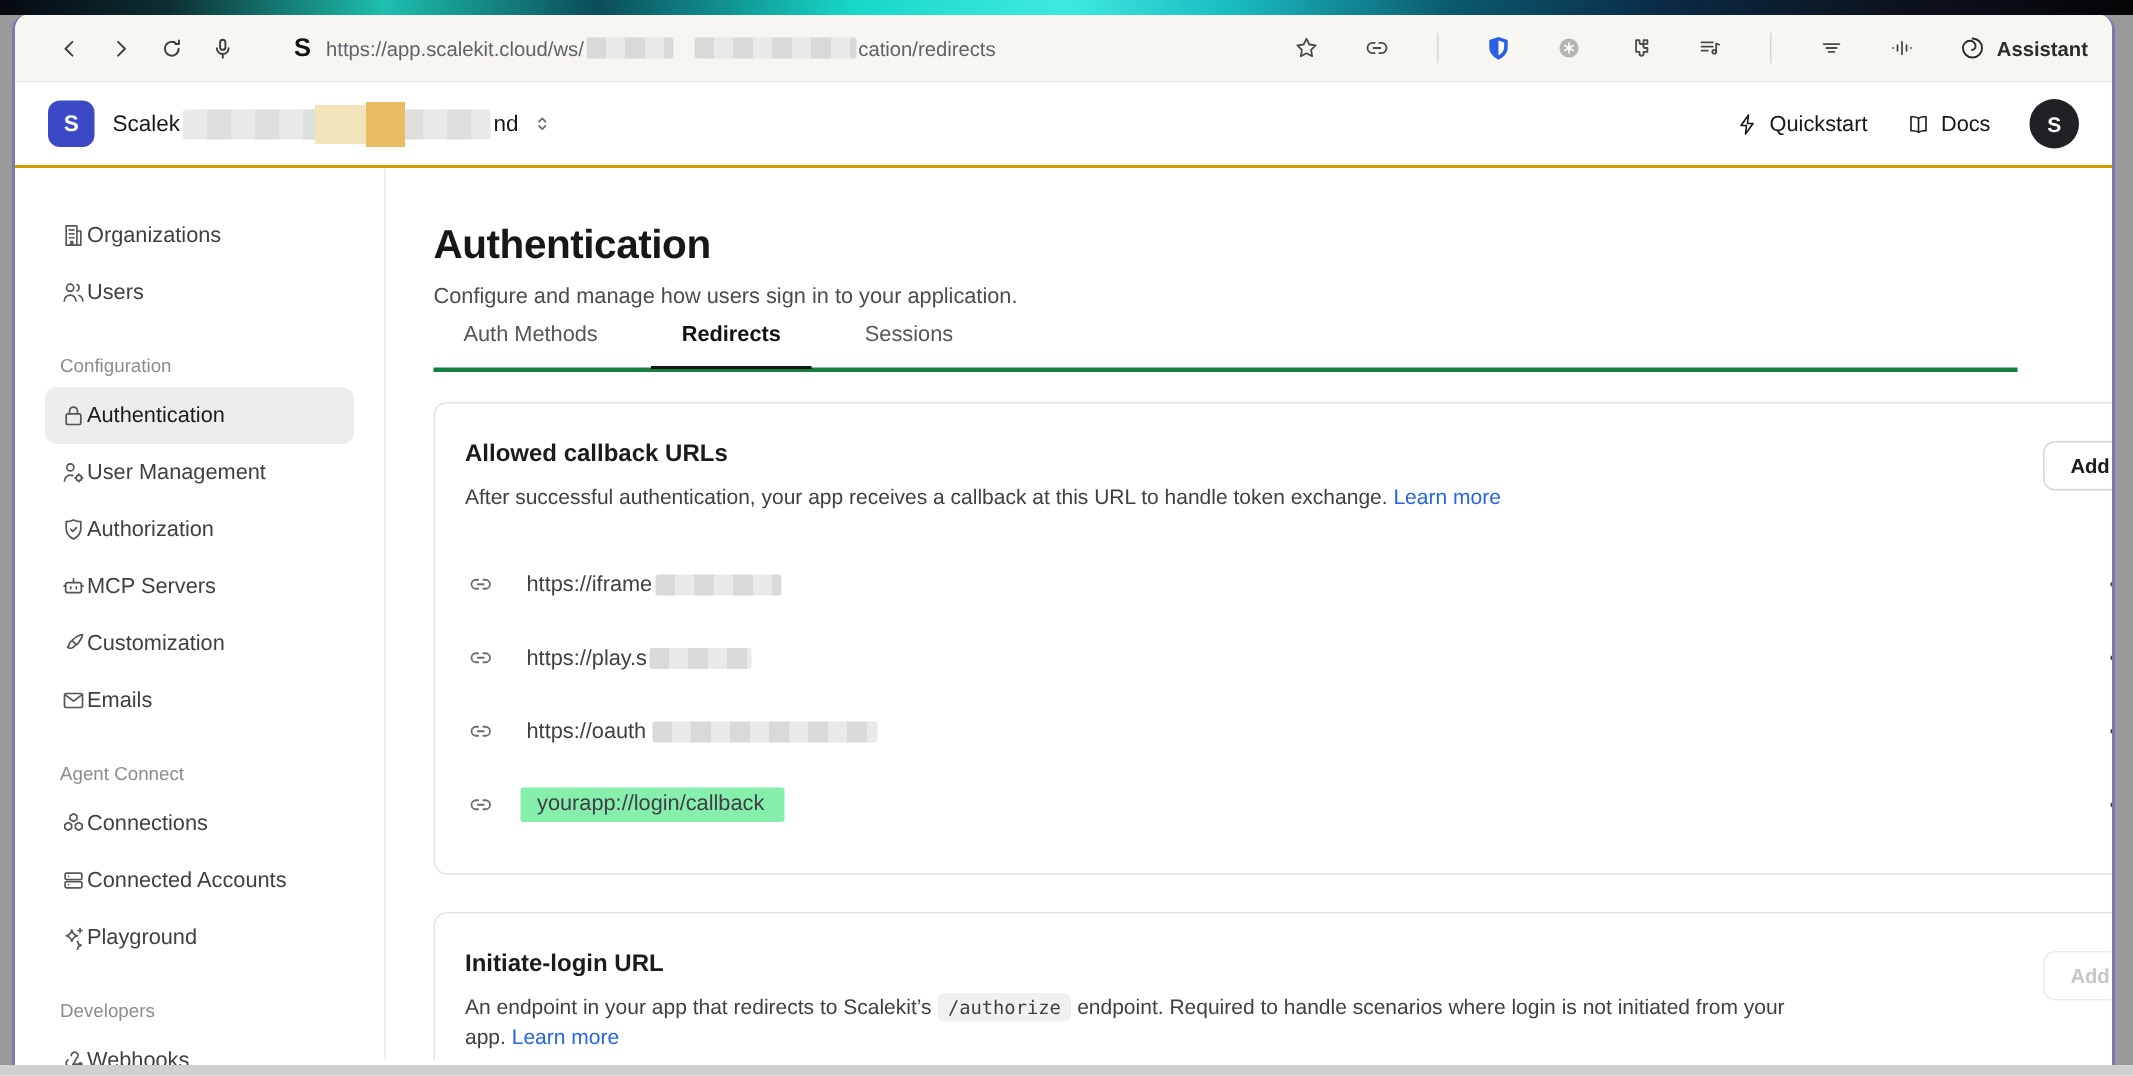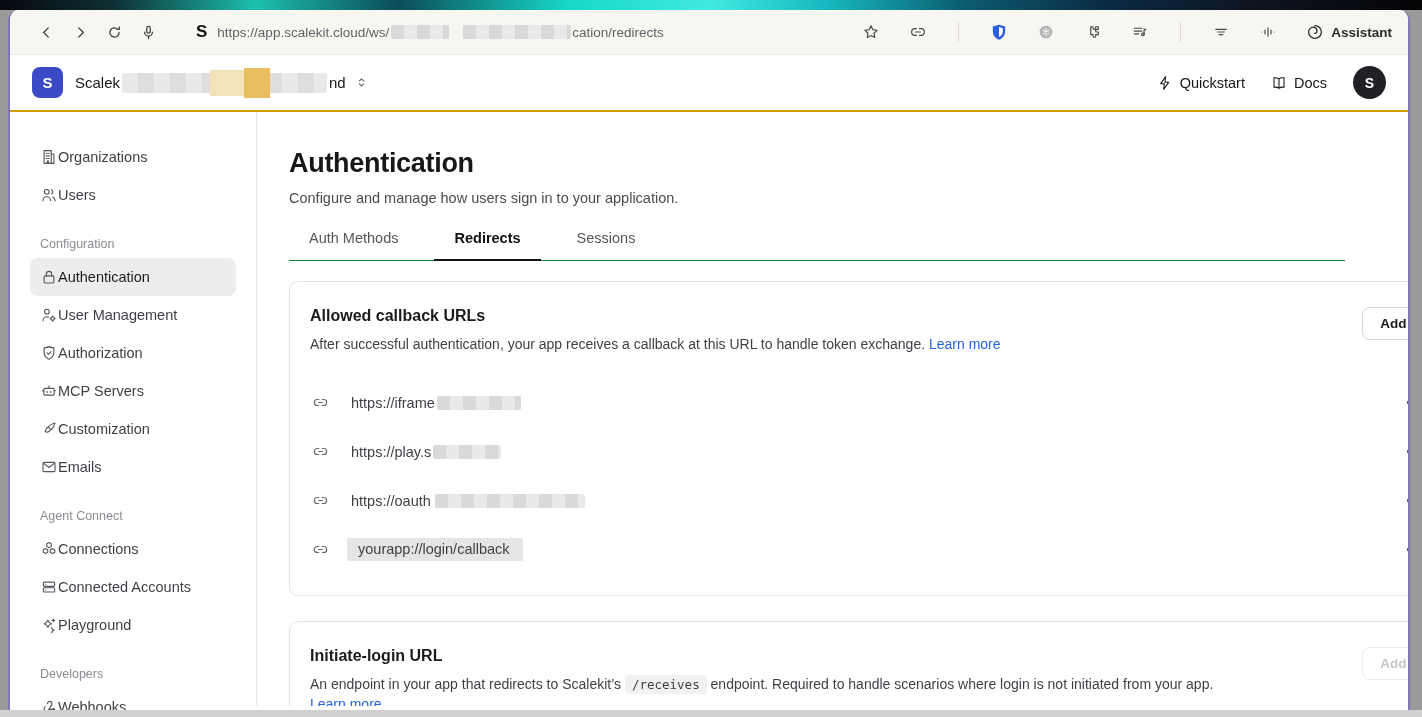--- a/index.html
+++ b/index.html
@@ -50,41 +50,41 @@
   .side-item { height:38px; display:flex; align-items:center; padding:0 10px; border-radius:8px; font-size:14.5px; color:#3f3f46; cursor:pointer; }
   .side-item.active { background:#ededee; color:#1c1c1f; }
   .sicon { width:18px; height:18px; display:flex; align-items:center; justify-content:center; flex-shrink:0; }
   .sicon svg { width:18px; height:18px; stroke:#55555c; fill:none; stroke-width:1.5; stroke-linecap:round; stroke-linejoin:round; }
   .side-label { margin-top:16px; height:28px; display:flex; align-items:center; padding:0 10px; font-size:12.5px; color:#8b8b92; }
 
   
   .content { flex:1; padding:36px 0 0 32px; overflow:hidden; }
   .page-title { font-size:27px; font-weight:700; letter-spacing:-0.3px; color:#17171a; }
   .page-sub { margin-top:11px; font-size:14.5px; color:#4b4b52; }
-  .tabs { margin-top:24px; display:flex; border-bottom:1px solid #15803d; width:1056px; }
+  .tabs { margin-top:9px; display:flex; border-bottom:3px solid #15803d; width:1056px; }
   .tab { padding:0 20px 13px 20px; font-size:14.5px; font-weight:500; color:#55555c; cursor:pointer; margin-right:16px; border-bottom:2px solid transparent; margin-bottom:-1px; }
   .tab.active { color:#121215; font-weight:700; border-bottom-color:#141417; }
 
   .card { width:1188px; border:1px solid #e4e4e7; border-radius:9px; background:#fff; padding:25px 20px 20px 20px; }
   .card1 { margin-top:20px; height:315px; }
   .card2 { margin-top:25px; height:160px; }
   .card-head { display:flex; justify-content:space-between; align-items:flex-start; }
   .card-title { font-size:16px; font-weight:600; color:#1b1b1f; }
   .card-desc { margin-top:9px; font-size:14px; color:#3f3f46; max-width:905px; line-height:1.45; }
   .learn-more { color:#2563eb; cursor:pointer; }
   .btn { border:1px solid #d6d6da; border-radius:8px; background:#fff; padding:8px 17px; font-size:13.5px; font-weight:600; color:#1b1b1f; cursor:pointer; font-family:inherit; white-space:nowrap; }
   .btn.disabled { color:#c6c6cb; border-color:#ececef; cursor:default; }
 
   .url-list { margin-top:24px; }
   .url-row { height:49px; display:flex; align-items:center;gap:12px; }
   .linkic { width:20px; height:20px; margin-right:9px; display:flex; align-items:center; justify-content:center; flex-shrink:0; }
   .linkic svg { width:19px; height:19px; stroke:#6b6b72; fill:none; stroke-width:1.5; stroke-linecap:round; stroke-linejoin:round; }
   .url-text { font-size:14.5px; color:#3f3f46; display:flex; align-items:center; }
   .l-r1 { width:84px; margin-left:2px; } .l-r2 { width:68px; margin-left:2px; } .l-r3 { width:150px; margin-left:4px; }
-  .hl { background:#e5e5e5; padding:3px 13px 4px 11px; border-radius:2px; margin-left:-4px; }
+  .hl { background:#86efac; padding:3px 13px 4px 11px; border-radius:2px; margin-left:-4px; }
   .row-menu { margin-left:auto; margin-right:28px; display:flex; gap:3px; padding:6px; cursor:pointer; }
   .row-menu .dot { width:3px; height:3px; border-radius:1px; background:#3f3f46; }
 
   .code-chip { font-family:"DejaVu Sans Mono","Liberation Mono",monospace; font-size:12.5px; background:#f1f1f2; border-radius:4px; padding:2px 7px; color:#3f3f46; }
 </style>
 </head>
 <body>
 
 <div class="stage">
   <div class="wallpaper-strip"></div>
@@ -420,21 +420,21 @@
             </div>
           </div>
         </div>
 
         <div class="card card2">
           <div class="card-head">
             <div>
               <div class="card-title">Initiate-login URL</div>
               <div class="card-desc">
                 <span>An endpoint in your app that redirects to Scalekit’s</span>
-                <span class="code-chip">/receives</span>
+                <span class="code-chip">/authorize</span>
                 <span>endpoint. Required to handle scenarios where login is not initiated from your app.</span>
                 <span class="learn-more">Learn more</span>
               </div>
             </div>
             <button class="btn disabled">Add URL</button>
           </div>
         </div>
       </div>
     </div>
 

